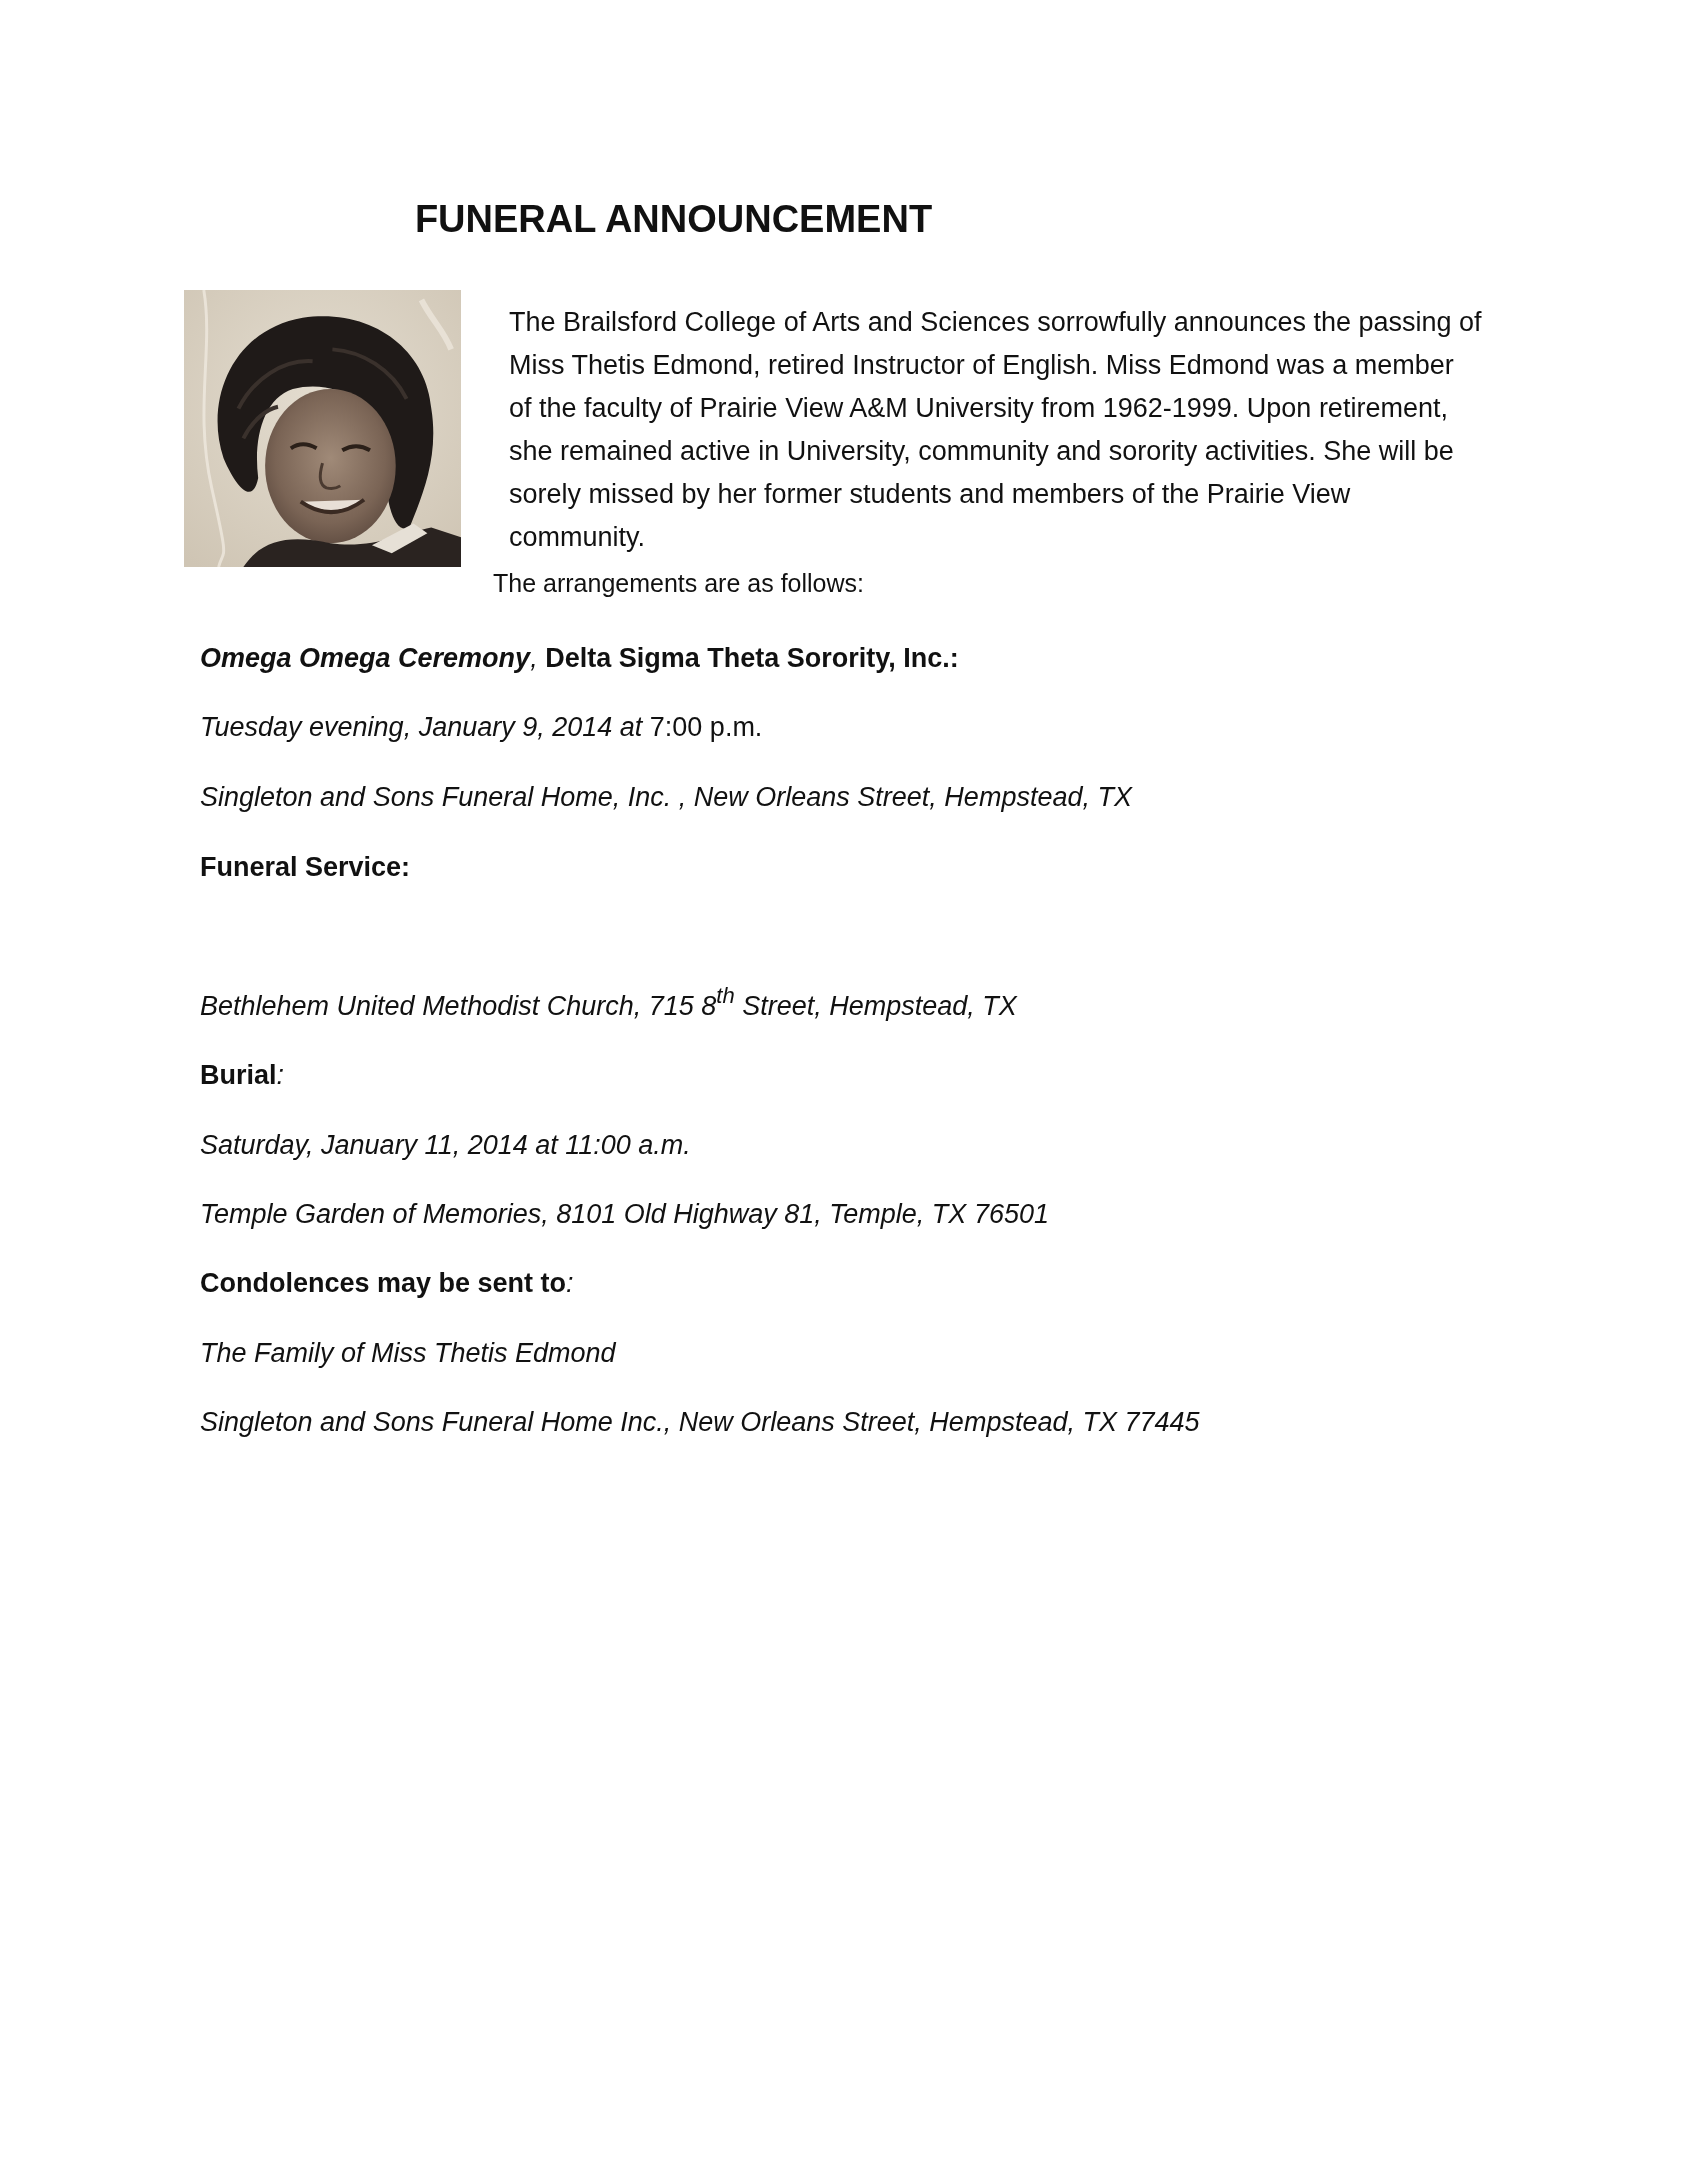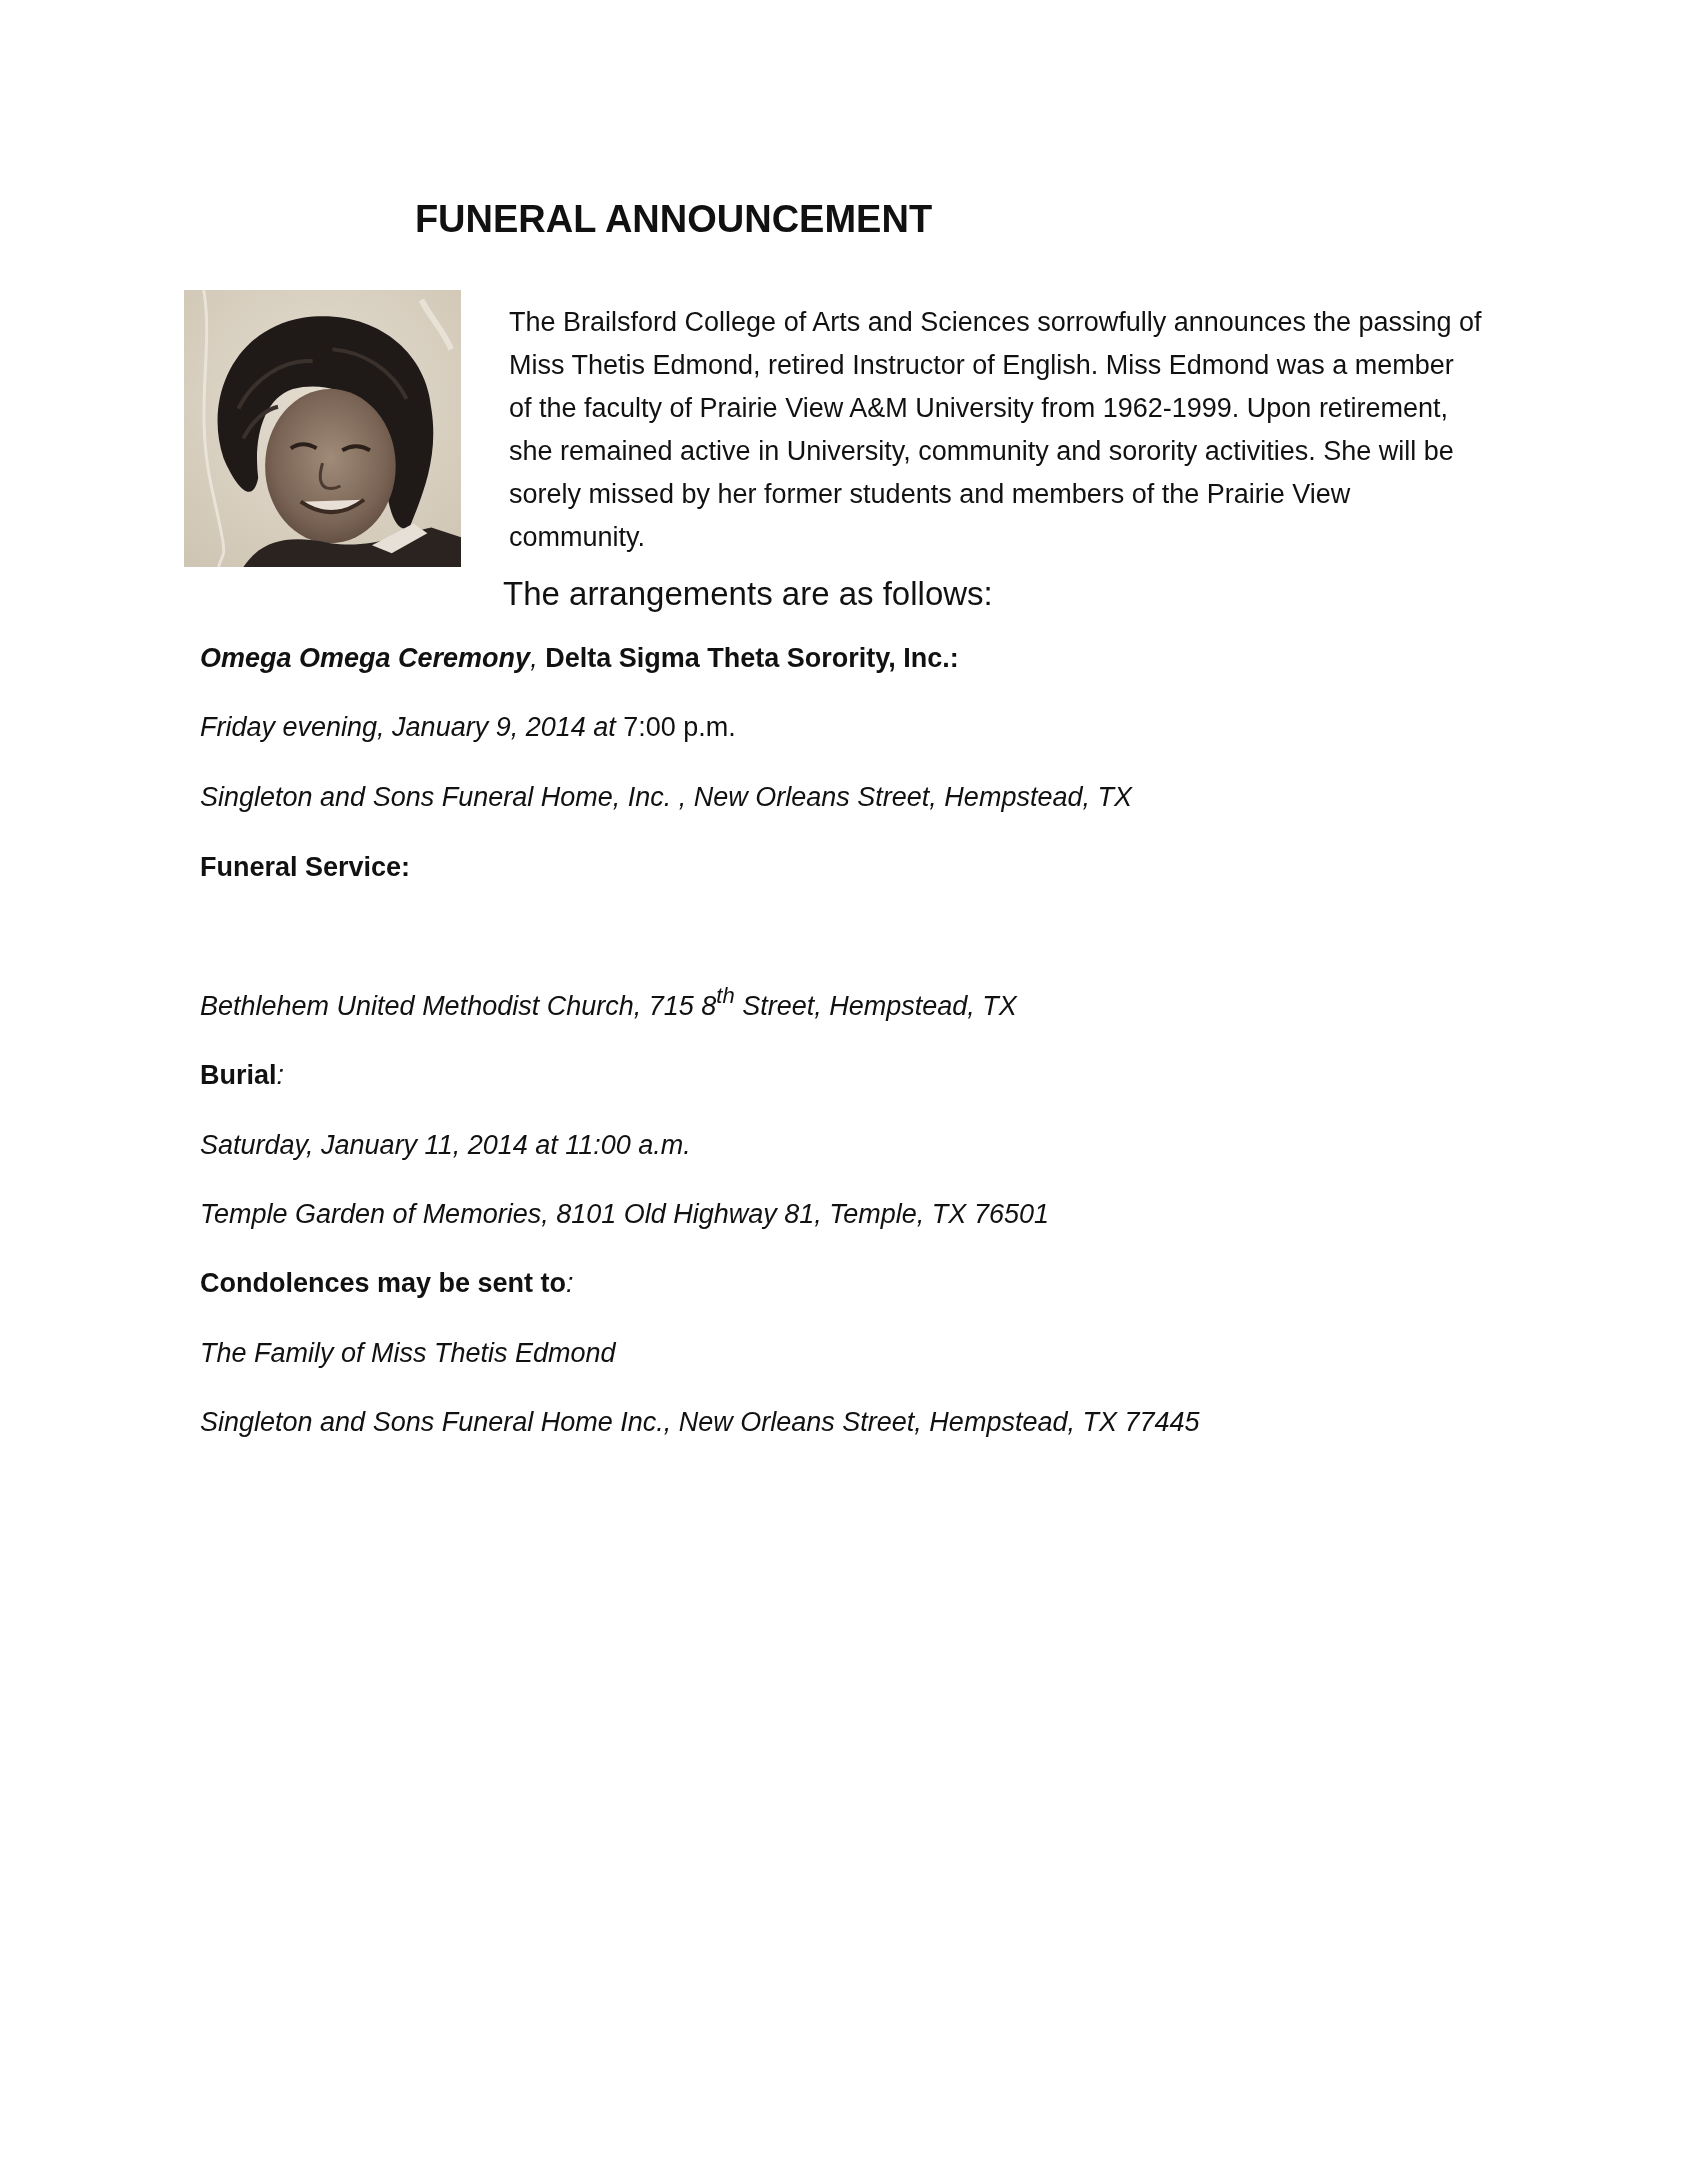--- a/index.html
+++ b/index.html
@@ -54,23 +54,23 @@
       font-size: 27px;
       line-height: 43px;
       margin: 16px;
     }
     .intro .line { display: block; white-space: nowrap; }
 
     .arrangements {
       position: absolute;
       left: 493px;
       top: 562px;
-      font-size: 33px;
+      font-size: 25px;
       line-height: 43px;
-      margin: 10px;
+      margin: 0;
       white-space: nowrap;
     }
 
     .row {
       position: absolute;
       left: 196px;
       font-size: 27px;
       line-height: 40px;
       margin: 4px;
       white-space: nowrap;
@@ -133,21 +133,21 @@
     <span class="line">of the faculty of Prairie View A&amp;M University from 1962-1999. Upon retirement,</span>
     <span class="line">she remained active in University, community and sorority activities. She will be</span>
     <span class="line">sorely missed by her former students and members of the Prairie View</span>
     <span class="line">community.</span>
   </div>
 
   <p class="arrangements">The arrangements are as follows:</p>
 
   <p class="row" style="top:634px;"><span class="bi">Omega Omega Ceremony</span><span class="i">,</span><span class="b"> Delta Sigma Theta Sorority, Inc.:</span></p>
 
-  <p class="row" style="top:703px;"><span class="i">Friday evening, January 9, 2014 at </span><span>7:00 p.m.</span></p>
+  <p class="row" style="top:703px;"><span class="i">Tuesday evening, January 9, 2014 at </span><span>7:00 p.m.</span></p>
 
   <p class="row i" style="top:773px;">Singleton and Sons Funeral Home, Inc. , New Orleans Street, Hempstead, TX</p>
 
   <p class="row b" style="top:843px;">Funeral Service:</p>
 
 
   <p class="row i" style="top:982px;"><span>Bethlehem United Methodist Church, 715 8</span><sup class="ord">th</sup><span> Street, Hempstead, TX</span></p>
 
   <p class="row" style="top:1051px;"><span class="b">Burial</span><span class="i">:</span></p>
 

